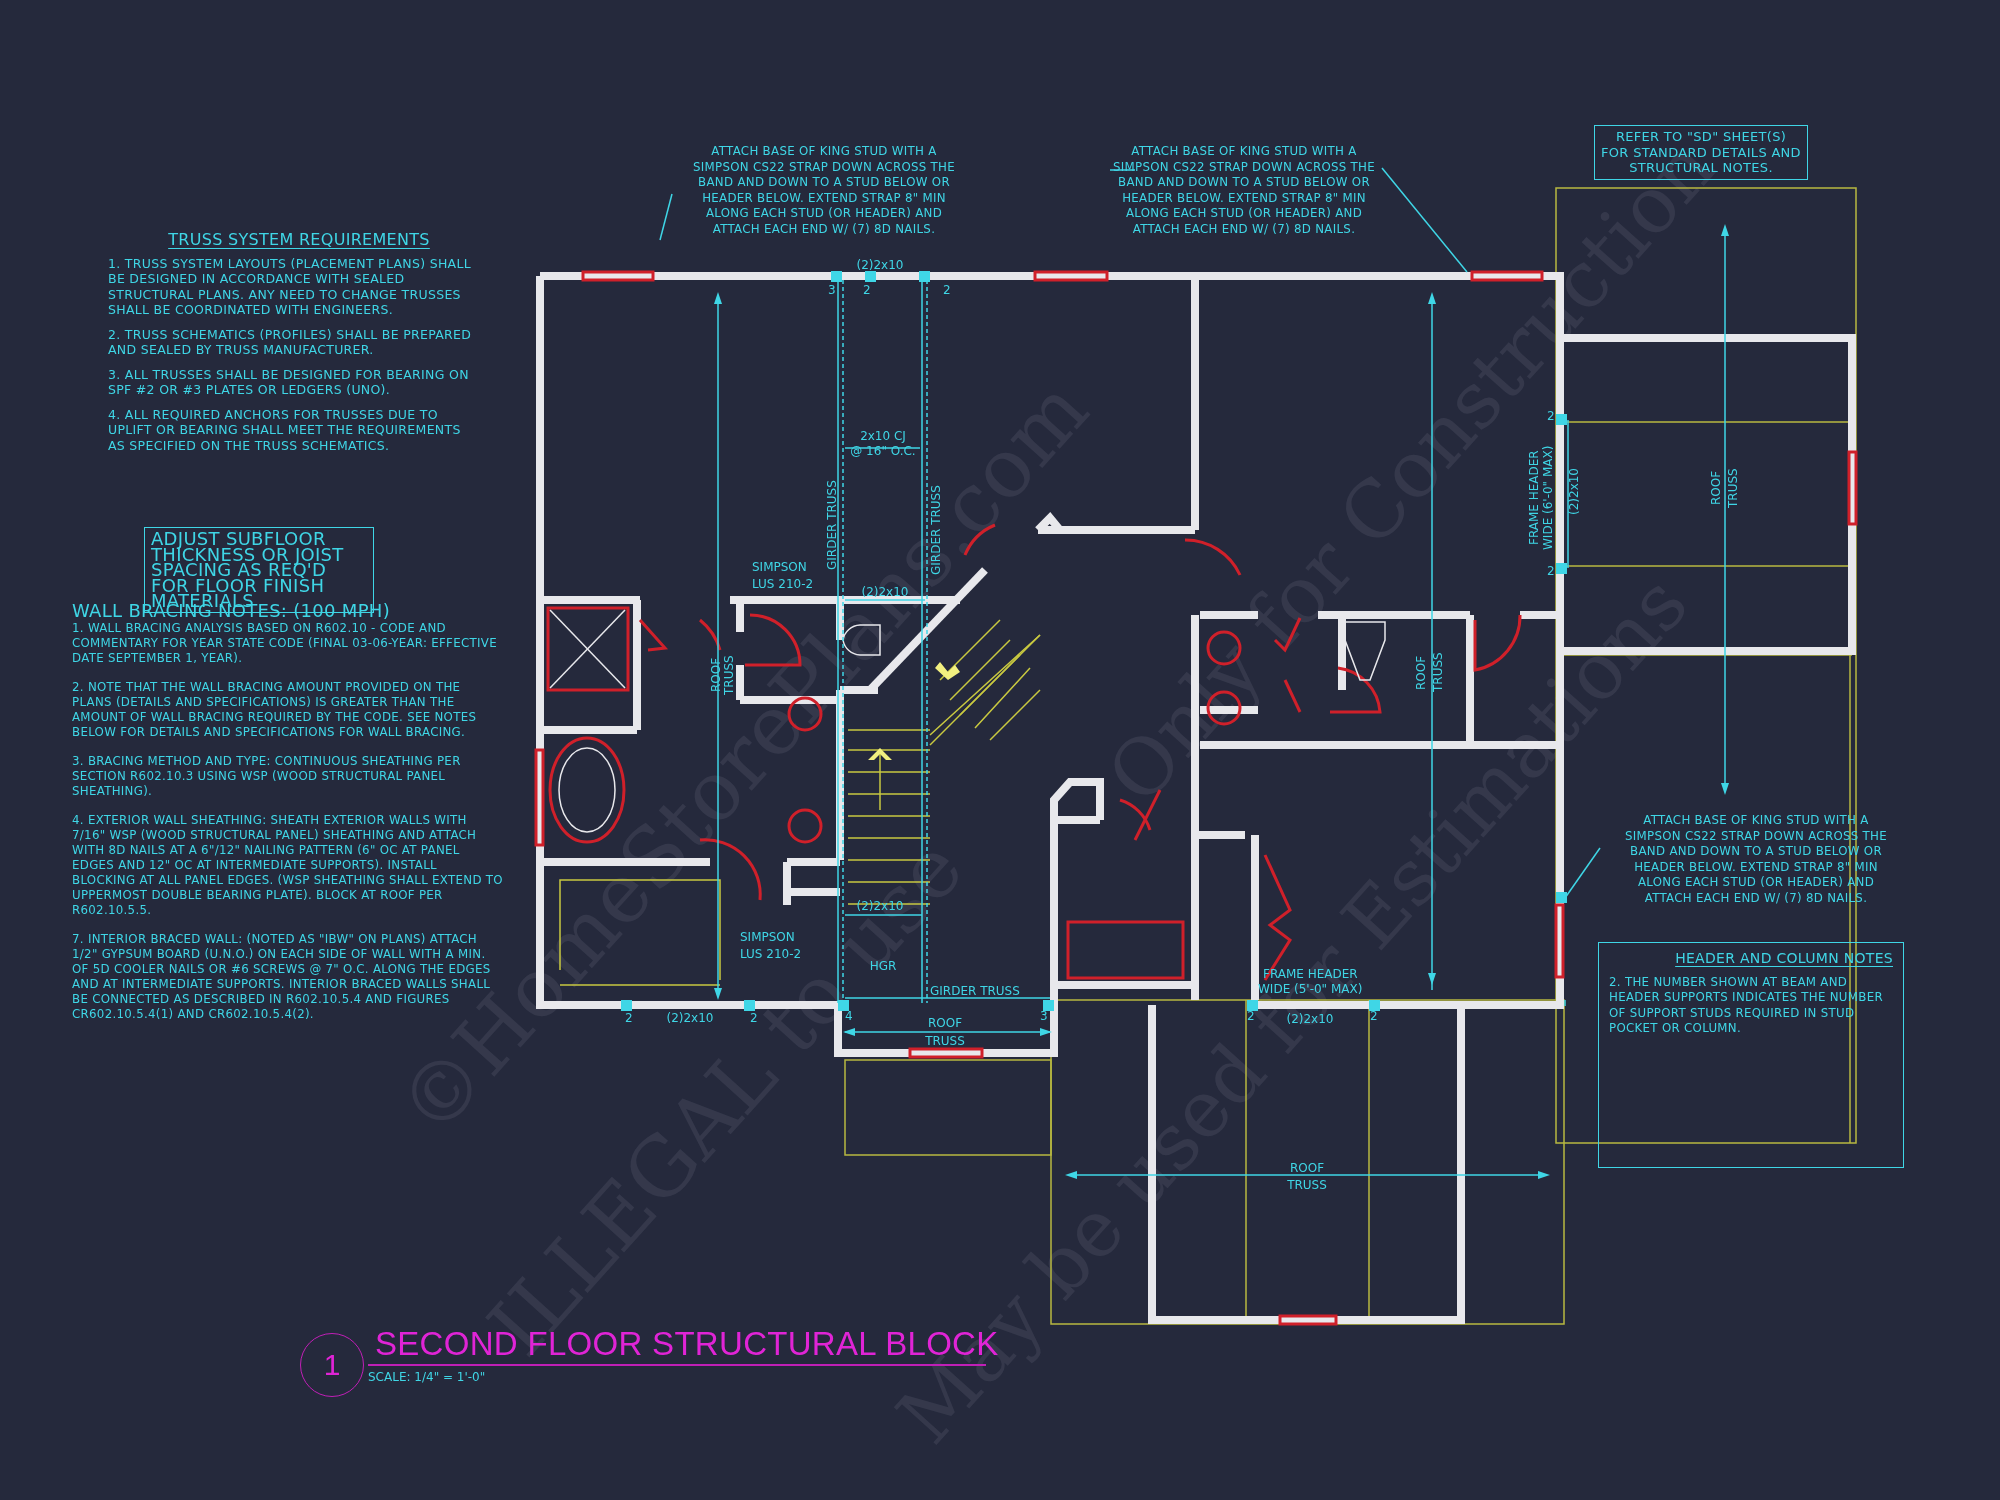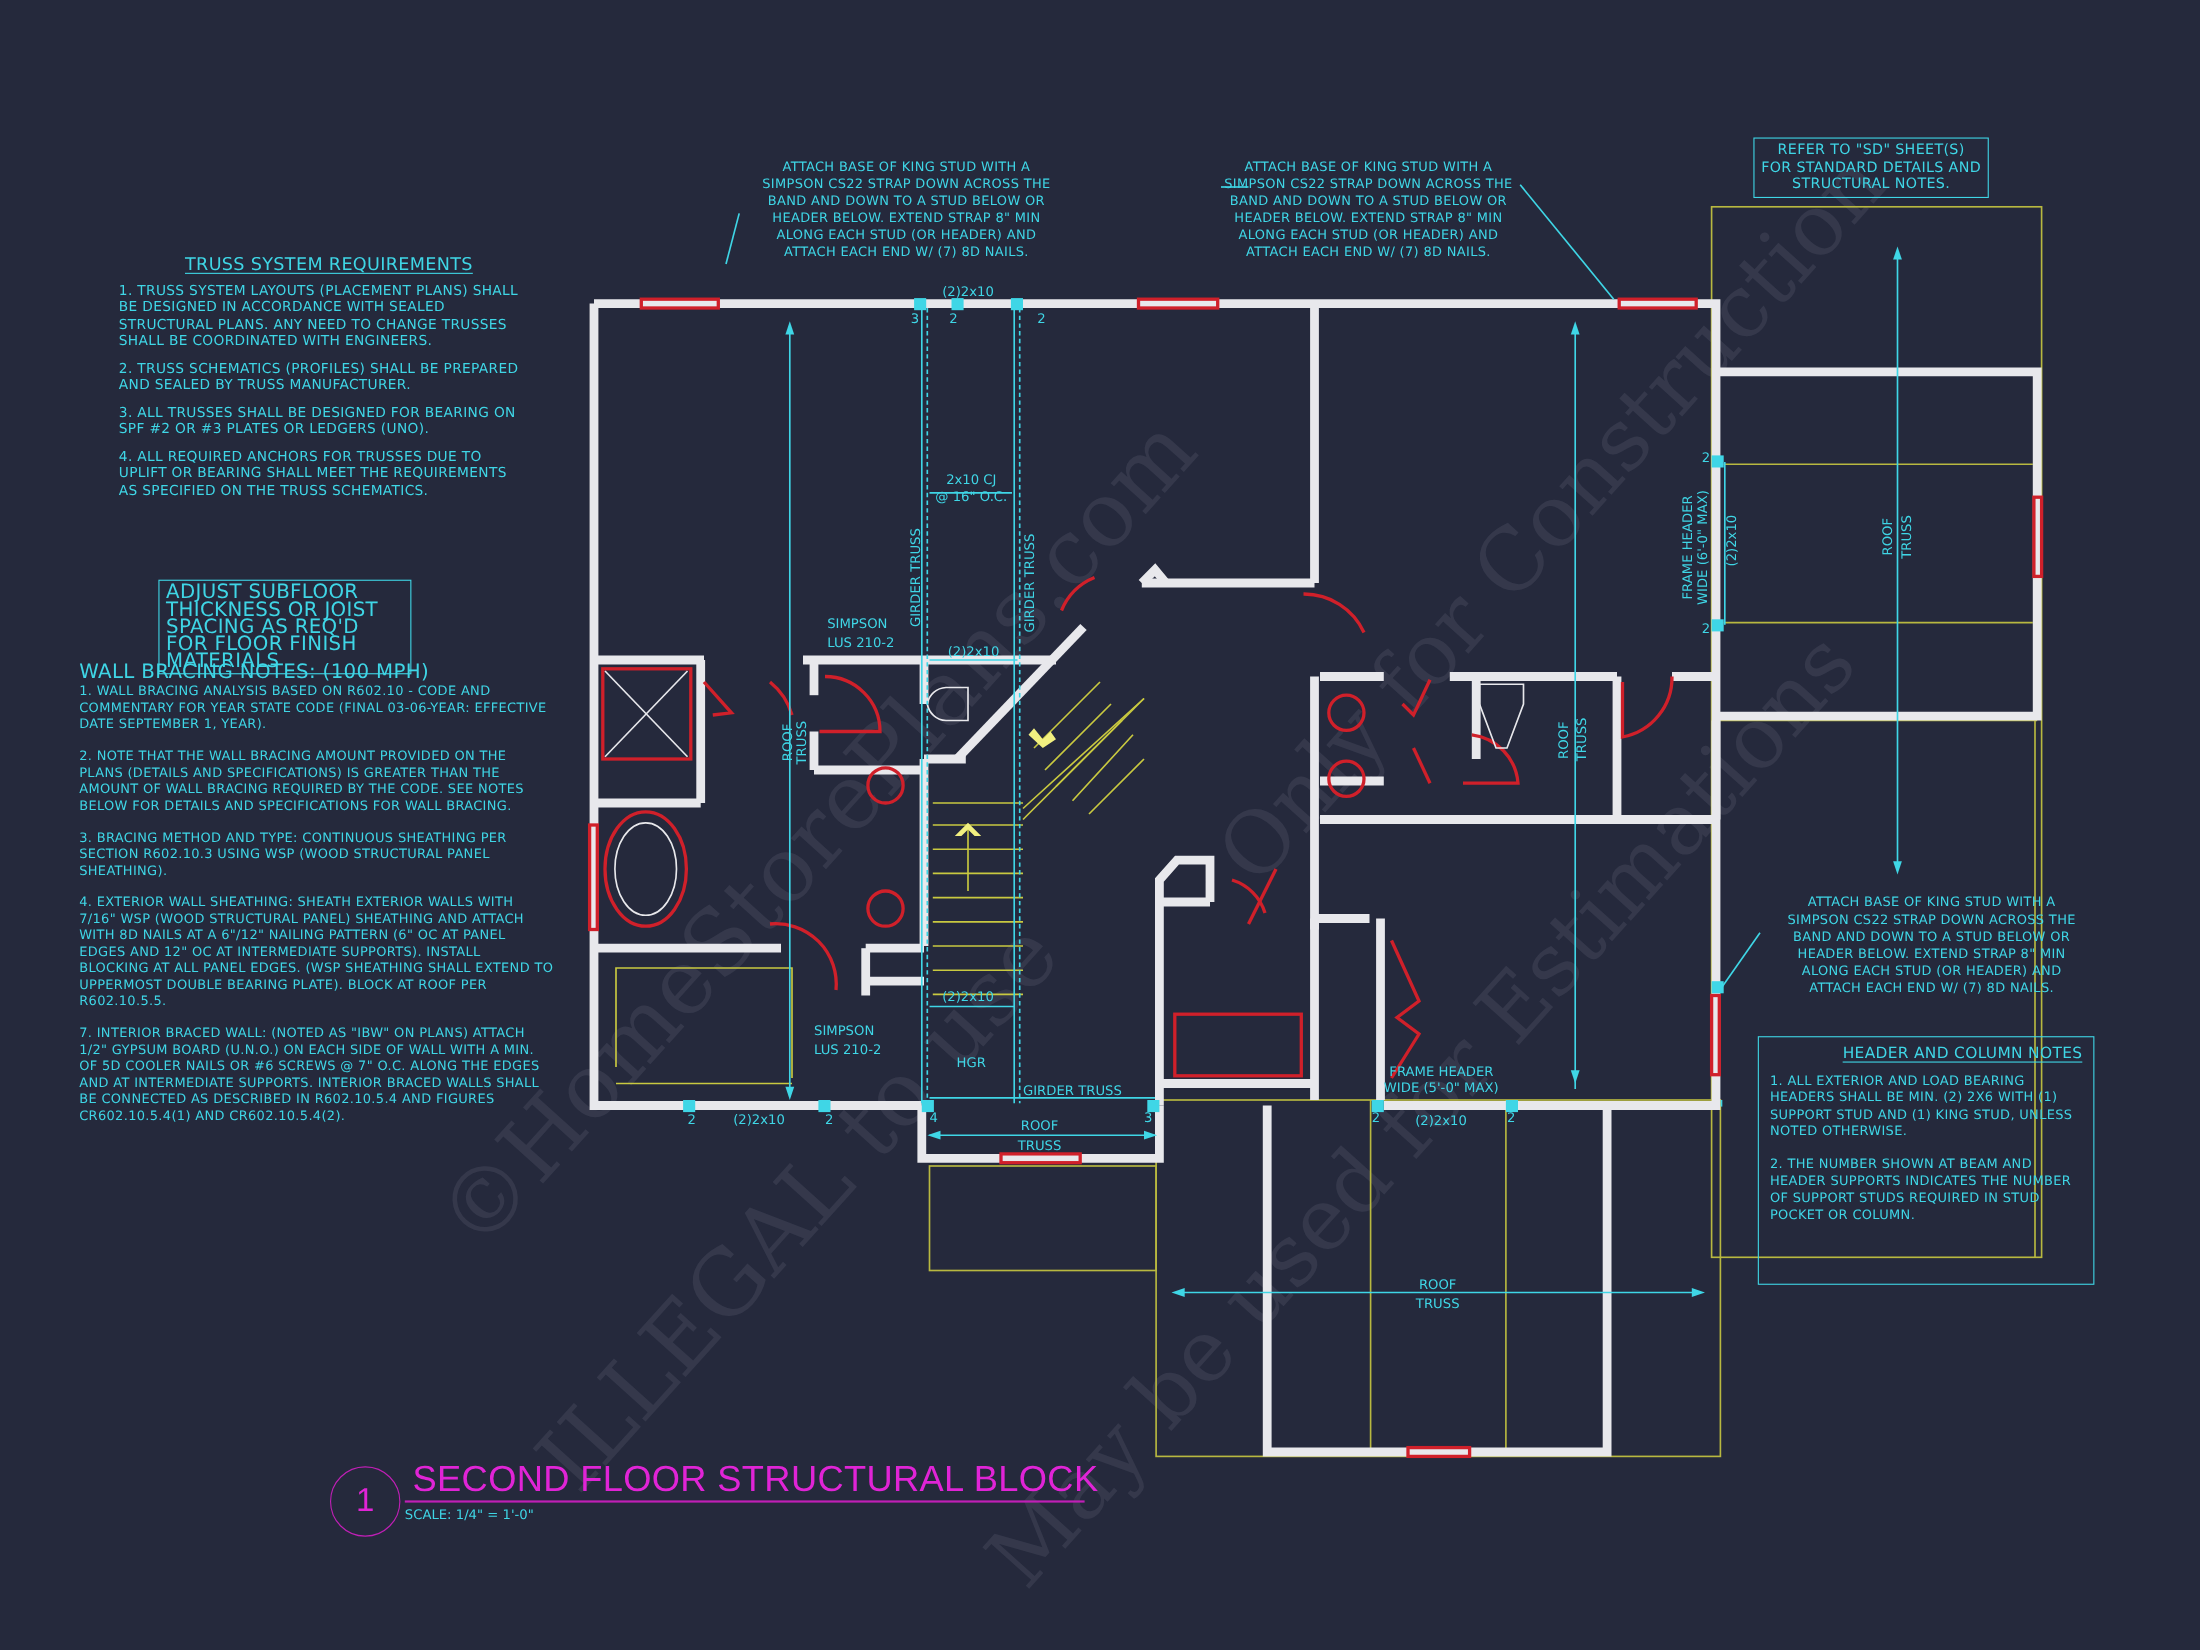--- a/index.html
+++ b/index.html
@@ -264,20 +264,19 @@
 <div class="note note-c" style="left:1620px;top:813px;width:272px;font-size:11.8px;">
   <span>ATTACH BASE OF KING STUD WITH A SIMPSON CS22 STRAP DOWN ACROSS THE BAND AND DOWN TO A STUD BELOW OR HEADER BELOW. EXTEND STRAP 8" MIN ALONG EACH STUD (OR HEADER) AND ATTACH EACH END W/ (7) 8d NAILS.</span>
 </div>
 
 <div class="note box note-c" style="left:1594px;top:125px;width:200px;font-size:13px;">
   <span>REFER TO "SD" SHEET(S) FOR STANDARD DETAILS AND STRUCTURAL NOTES.</span>
 </div>
 
 <div class="note box" style="left:1598px;top:942px;width:284px;height:208px;padding:8px 10px;font-size:11.8px;">
   <div class="heading" style="font-size:14px;text-align:right;">HEADER AND COLUMN NOTES</div>
-  <p style="margin-bottom:14px;">1. ALL EXTERIOR AND LOAD BEARING HEADERS SHALL BE MIN. (2) 2x6 WITH (1) SUPPORT STUD AND (1) KING STUD, UNLESS NOTED OTHERWISE.</p>
   <p>2. THE NUMBER SHOWN AT BEAM AND HEADER SUPPORTS INDICATES THE NUMBER OF SUPPORT STUDS REQUIRED IN STUD POCKET OR COLUMN.</p>
 </div>
 
 <div class="circle">1</div>
 <div class="title">SECOND FLOOR STRUCTURAL BLOCK</div>
 <div class="title-line"></div>
 <div class="scale">SCALE: 1/4"  = 1'-0"</div>
 
 </body></html>

